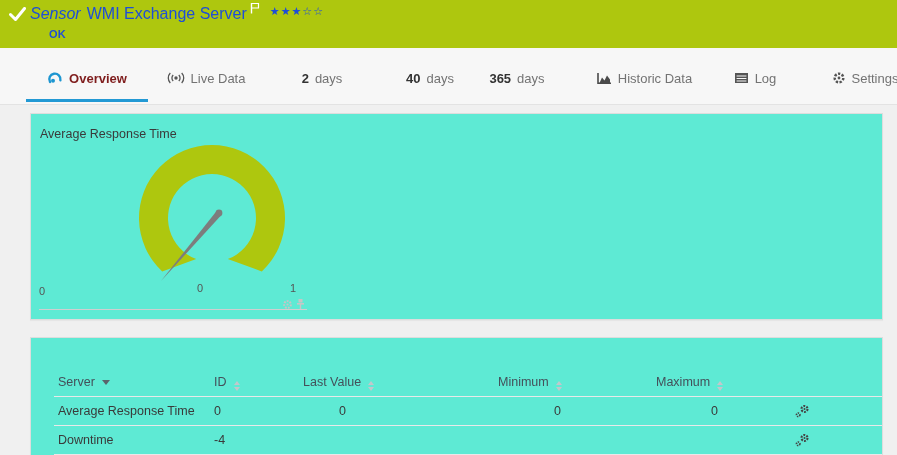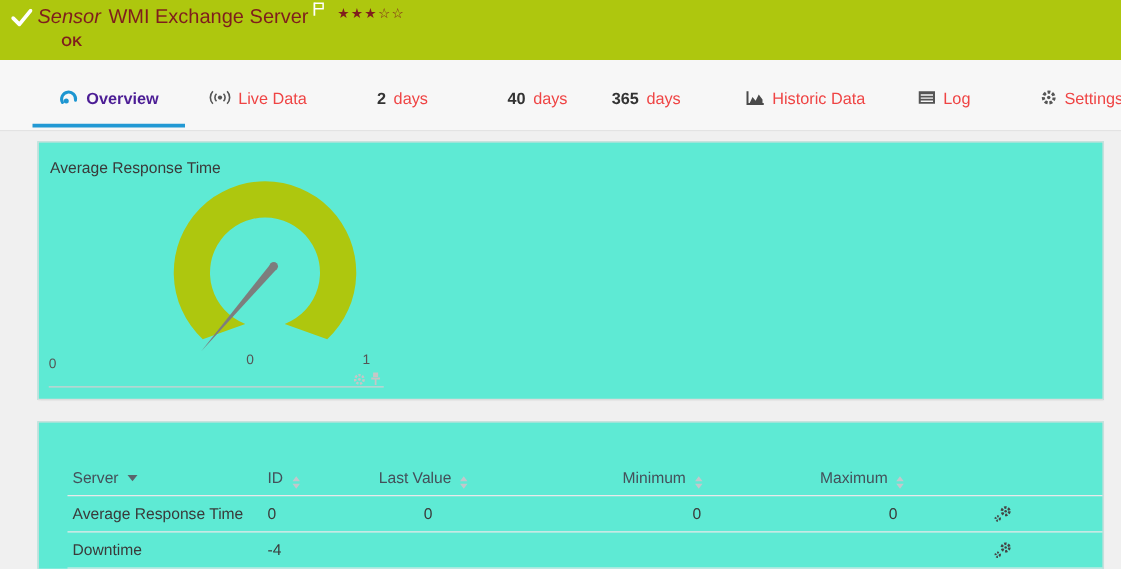--- a/index.html
+++ b/index.html
@@ -5,40 +5,40 @@
   html,body{margin:0;padding:0;}
   body{
     width:897px;height:455px;overflow:hidden;position:relative;
     background:#f0f0f0;
     font-family:"Liberation Sans","DejaVu Sans",sans-serif;
     -webkit-font-smoothing:antialiased;
   }
   
   .topbar{
     position:absolute;left:0;top:0;width:897px;height:48px;
-    background:#aec70e;color:#7f1d1d;
+    background:#aec70e;color:#1d4ed8;
   }
   .topbar .check{position:absolute;left:9px;top:7px;}
   .topbar .titleline{position:absolute;left:30px;top:5px;font-size:16px;white-space:nowrap;}
   .topbar .kind{font-style:italic;margin-right:6px;}
   .topbar .flag{position:relative;top:-5px;margin-left:3px;display:inline-block;}
   .topbar .stars{font-size:11px;letter-spacing:1px;position:relative;top:-4px;margin-left:10px;cursor:pointer;}
   .topbar .status{position:absolute;left:49px;top:28px;font-size:11px;font-weight:bold;letter-spacing:.3px;}
   
   .tabbar{
     position:absolute;left:0;top:48px;width:897px;height:57px;
     background:#f7f7f7;border-bottom:1px solid #e3e3e3;box-sizing:border-box;
   }
   .tab{
     position:absolute;top:0;height:56px;display:flex;align-items:center;justify-content:center;
     gap:6px;font-size:13px;color:#4a4a4a;cursor:pointer;padding-top:4px;box-sizing:border-box;
   }
   .tab .num{font-weight:bold;color:#333;}
-  .tab .lbl{color:#ef4444;}
-  .tab.active .lbl{color:#4c1d95;font-weight:bold;}
+  .tab .lbl{color:#737373;}
+  .tab.active .lbl{color:#7f1d1d;font-weight:bold;}
   .tab.active:after{
     content:"";position:absolute;left:0;right:0;bottom:2px;height:3px;background:#2299d4;
   }
   .tab svg{flex:0 0 auto;}
   
   .card{
     position:absolute;background:#5eead4;border:1px solid #ddd;box-sizing:border-box;
     box-shadow:0 1px 1px rgba(0,0,0,.04);
   }
   .card.gauge-card{left:30px;top:113px;width:853px;height:207px;}

